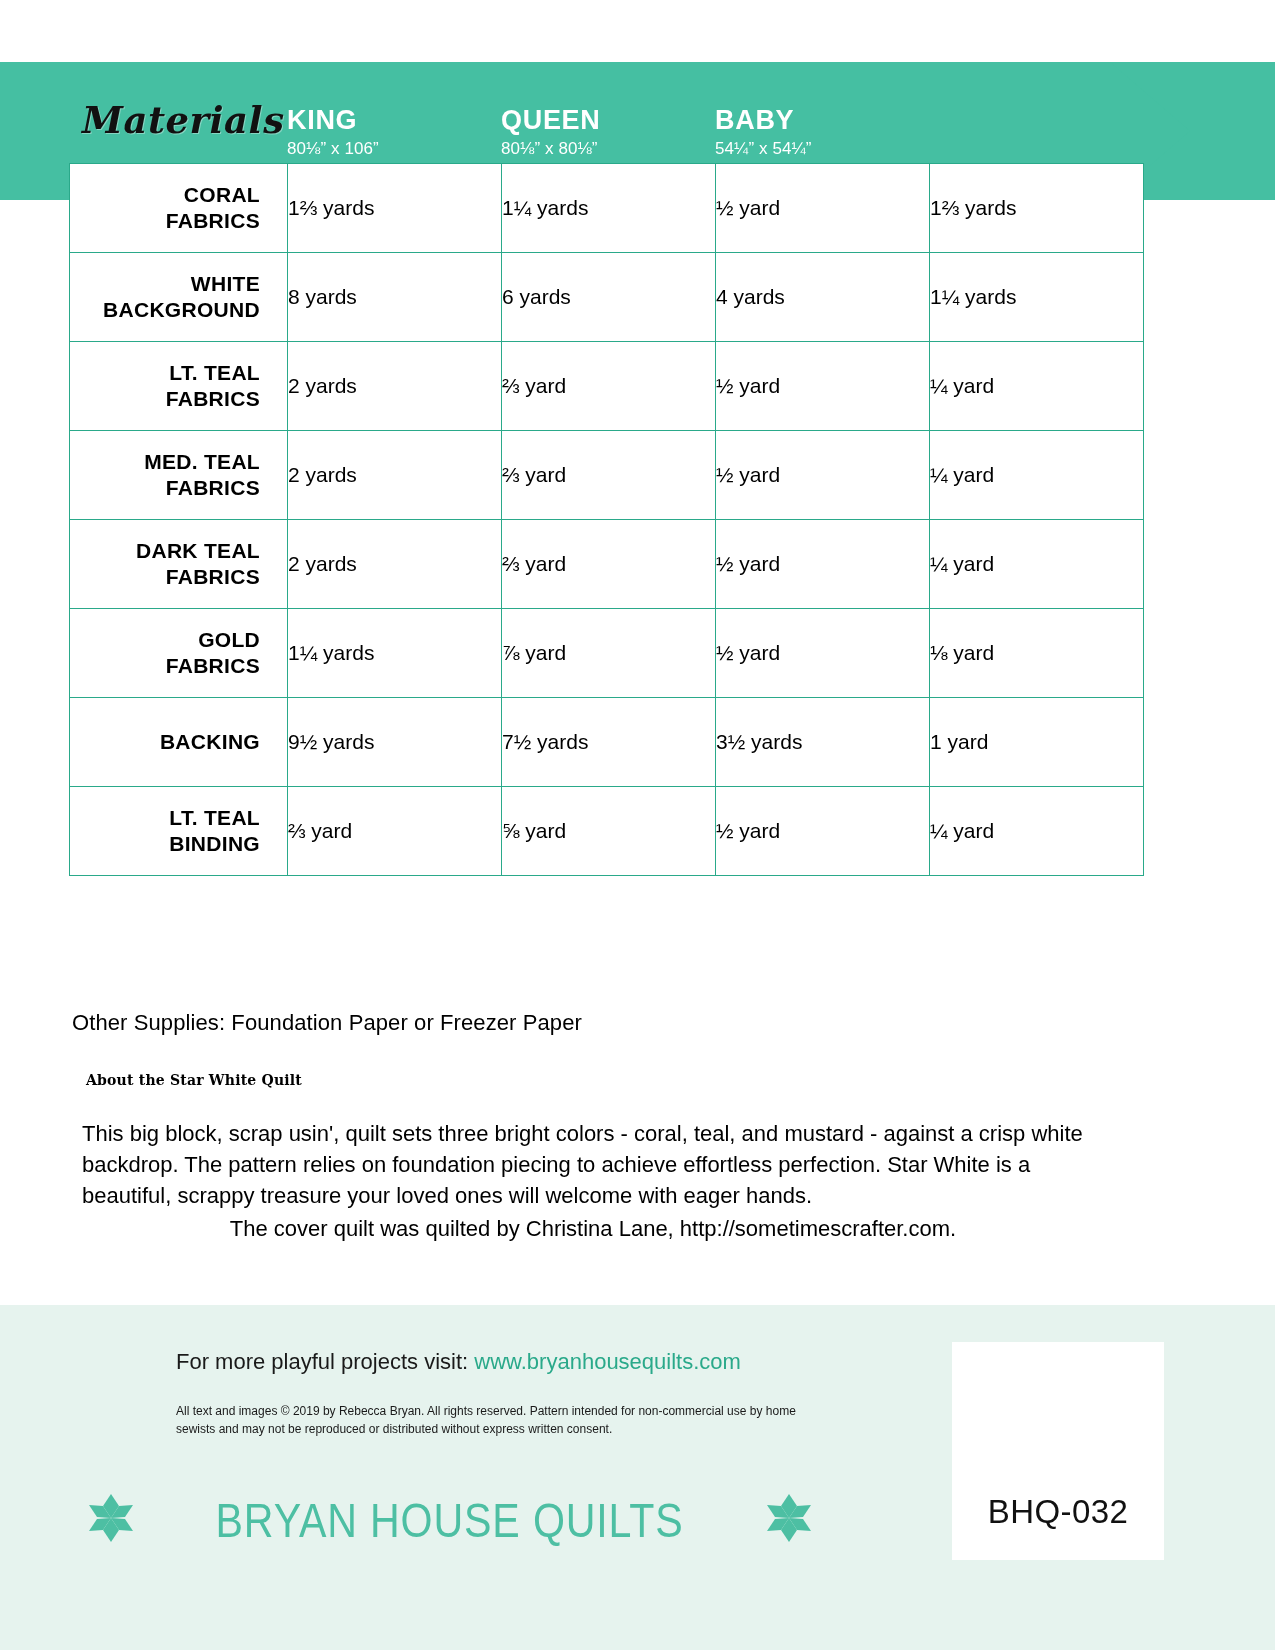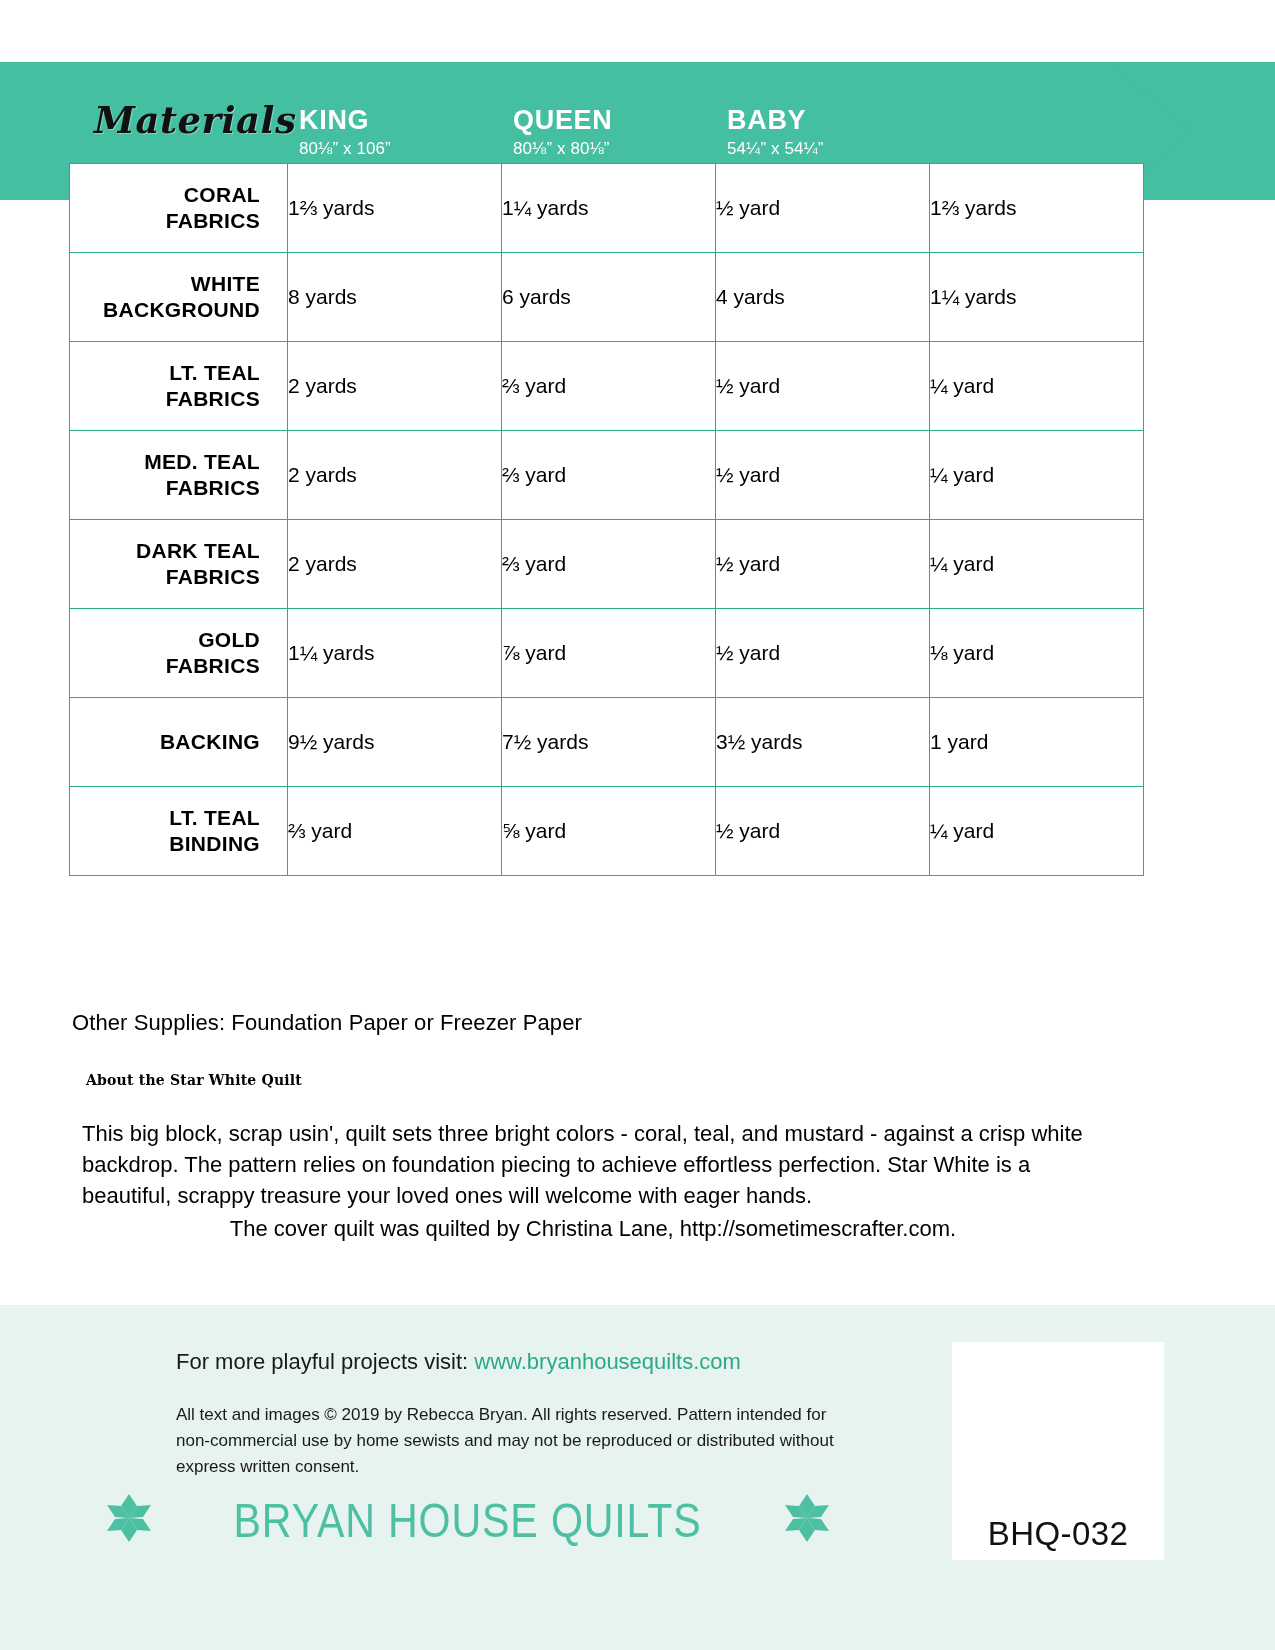--- a/index.html
+++ b/index.html
@@ -38,21 +38,20 @@
     background: #45bfa2;
     clip-path: polygon(0 0, 100% 0, 100% 100%, 0 100%, 80px 69px);
   }
 
   .banner-inner {
     position: absolute;
     inset: 0;
     display: flex;
     align-items: center;
     z-index: 3;
-    margin-left: 12px;
   }
 
   .materials-title {
     position: absolute;
     left: 82px;
     top: 36px;
     font-family: "DejaVu Serif", serif;
     font-style: italic;
     font-weight: bold;
     font-size: 37px;
@@ -172,28 +171,28 @@
   }
   .footer-visit .url {
     color: #2aa98a;
   }
 
   .footer-legal {
     position: absolute;
     left: 176px;
     top: 1402px;
     width: 660px;
-    font-size: 17px;
+    font-size: 12px;
     line-height: 1.52;
     color: #1a1a1a;
   }
 
   .logo-row {
     position: absolute;
-    left: 188px;
+    left: 170px;
     top: 1480px;
     width: 560px;
     height: 80px;
     display: flex;
     align-items: center;
     justify-content: center;
     gap: 37px;
   }
   .logo-text {
     font-size: 49px;
@@ -213,21 +212,21 @@
     width: 212px;
     height: 218px;
     background: #ffffff;
     display: flex;
     align-items: flex-end;
     justify-content: center;
   }
   .code-box .code-text {
     font-size: 33px;
     color: #111111;
-    padding-bottom: 7px;
+    padding-bottom: 29px;
     letter-spacing: 0.4px;
   }
 </style>
 </head>
 <body>
 
 <div class="banner-wrap">
   <div class="banner-rect"></div>
   <div class="banner-tail"></div>
 

